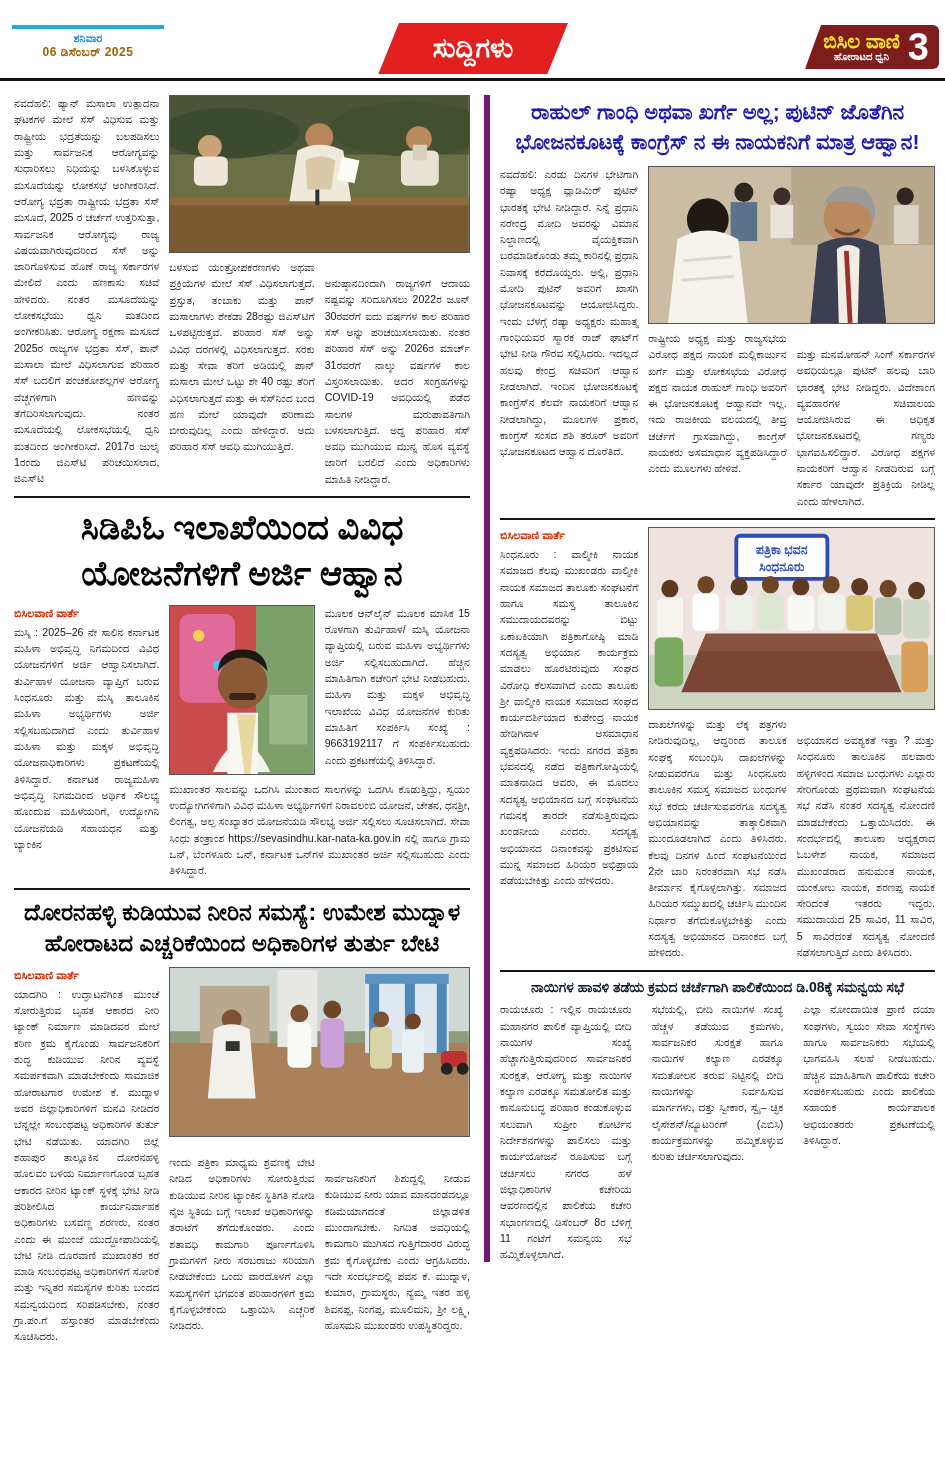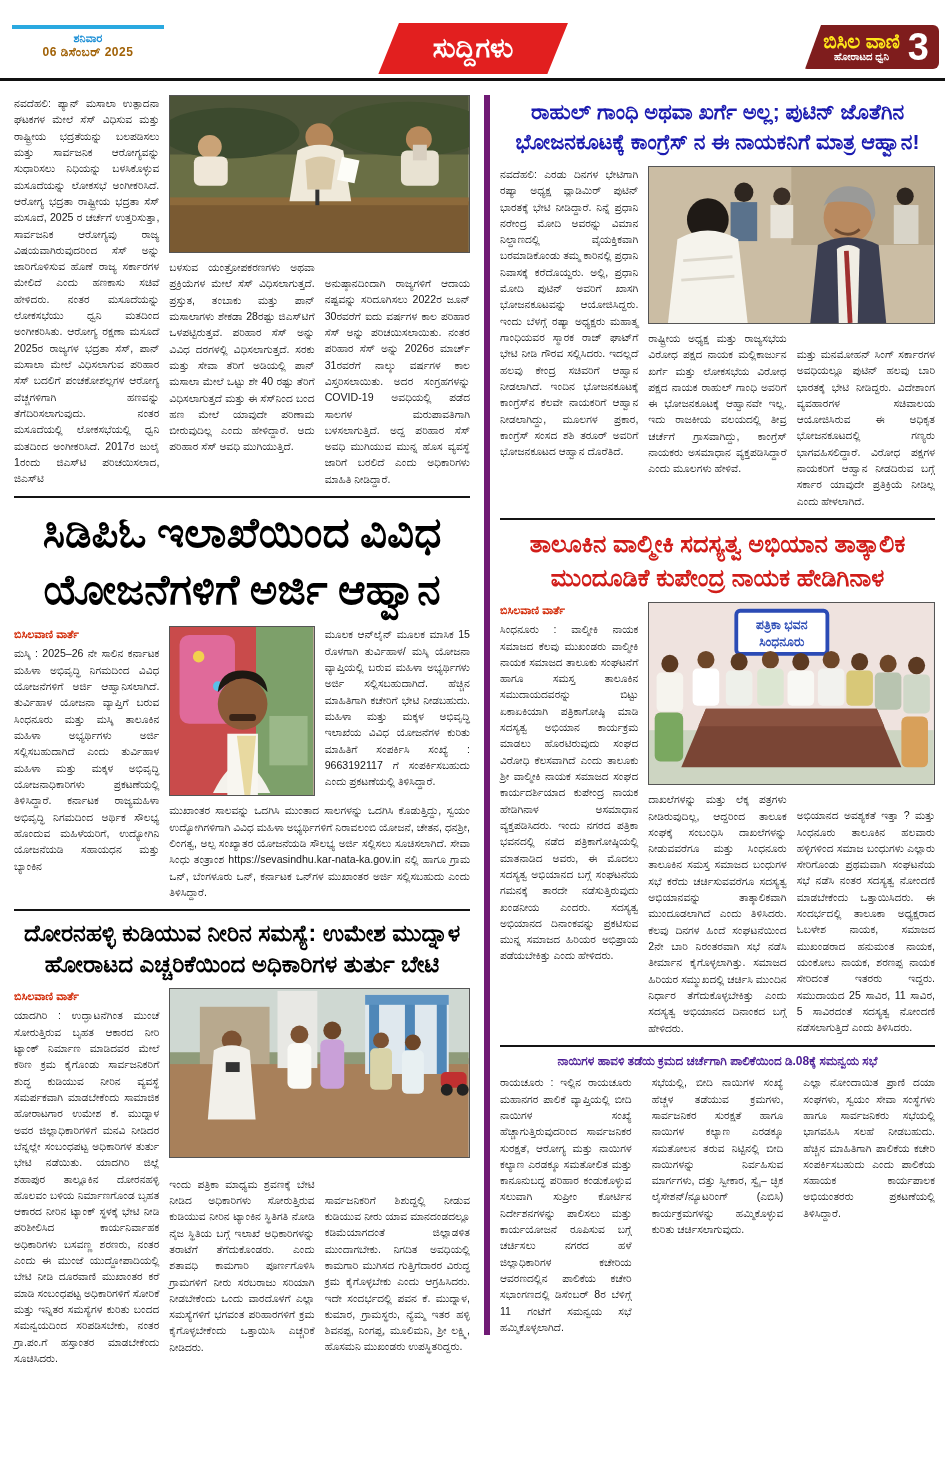--- a/index.html
+++ b/index.html
@@ -25,24 +25,24 @@
   .mh-tag{color:#fff;font-size:10px;font-weight:bold;position:relative;}
   .mh-page{color:#fff;font-size:38px;font-weight:bold;line-height:1;position:relative;}
   
   .main{display:grid;grid-template-columns:456px 451px;gap:0 14px;
         padding:10px 10px 0 14px;align-items:start;}
   .half-right{border-left:6px solid #701a75;padding-left:10px;}
   .rule{border:none;border-top:2px solid #141414;margin:9px 0 7px;}
   .headline{text-align:center;font-weight:bold;margin:2px 4px 8px;}
   .h-red1{color:#d11d19;font-size:26px;line-height:1.3;}
   .h-blue{color:#1b1bb0;font-size:21px;line-height:1.45;}
-  .h-black-big{color:#000;font-size:42px;line-height:1.35;font-family:"Liberation Serif",serif;}
+  .h-black-big{color:#000;font-size:34px;line-height:1.35;font-family:"Liberation Serif",serif;}
   .h-red2{color:#d11d19;font-size:24px;line-height:1.4;}
   .h-black-mid{color:#000;font-size:23px;line-height:1.35;}
-  .h-black-small{color:#4c1d95;font-size:12px;line-height:1.2;margin-bottom:6px;}
+  .h-black-small{color:#0f172a;font-size:14px;line-height:1.2;margin-bottom:6px;}
   .dateline{color:#d12500;font-weight:bold;font-size:11px;margin:2px 0 4px;}
   .bt{font-size:10.6px;line-height:1.54;text-align:justify;color:#151515;}
   
   .g-imgright{display:grid;grid-template-columns:1fr 1fr 1fr;gap:6px 10px;
         grid-template-areas:"c1 img img" "c1 m1 m2";}
   .g-imgmid{display:grid;grid-template-columns:1fr 1fr 1fr;gap:6px 10px;
         grid-template-areas:"c1 img c3" "c1 b b";}
   .g-cols3{display:grid;grid-template-columns:1fr 1fr 1fr;gap:0 20px;}
   .a-c1{grid-area:c1;} .a-img{grid-area:img;} .a-m1{grid-area:m1;}
   .a-m2{grid-area:m2;margin-top:16px;} .a-c3{grid-area:c3;} .a-b{grid-area:b;}
@@ -209,21 +209,20 @@
             </svg>
           </div>
           <div class="bt a-m1">ರಾಷ್ಟ್ರೀಯ ಅಧ್ಯಕ್ಷ ಮತ್ತು ರಾಜ್ಯಸಭೆಯ ವಿರೋಧ ಪಕ್ಷದ ನಾಯಕ ಮಲ್ಲಿಕಾರ್ಜುನ ಖರ್ಗೆ ಮತ್ತು ಲೋಕಸಭೆಯ ವಿರೋಧ ಪಕ್ಷದ ನಾಯಕ ರಾಹುಲ್ ಗಾಂಧಿ ಅವರಿಗೆ ಈ ಭೋಜನಕೂಟಕ್ಕೆ ಆಹ್ವಾನವೇ ಇಲ್ಲ. ಇದು ರಾಜಕೀಯ ವಲಯದಲ್ಲಿ ತೀವ್ರ ಚರ್ಚೆಗೆ ಗ್ರಾಸವಾಗಿದ್ದು, ಕಾಂಗ್ರೆಸ್ ನಾಯಕರು ಅಸಮಾಧಾನ ವ್ಯಕ್ತಪಡಿಸಿದ್ದಾರೆ ಎಂದು ಮೂಲಗಳು ಹೇಳಿವೆ.</div>
           <div class="bt a-m2">ಮತ್ತು ಮನಮೋಹನ್ ಸಿಂಗ್ ಸರ್ಕಾರಗಳ ಅವಧಿಯಲ್ಲೂ ಪುಟಿನ್ ಹಲವು ಬಾರಿ ಭಾರತಕ್ಕೆ ಭೇಟಿ ನೀಡಿದ್ದರು. ವಿದೇಶಾಂಗ ವ್ಯವಹಾರಗಳ ಸಚಿವಾಲಯ ಆಯೋಜಿಸಿರುವ ಈ ಅಧಿಕೃತ ಭೋಜನಕೂಟದಲ್ಲಿ ಗಣ್ಯರು ಭಾಗವಹಿಸಲಿದ್ದಾರೆ. ವಿರೋಧ ಪಕ್ಷಗಳ ನಾಯಕರಿಗೆ ಆಹ್ವಾನ ನೀಡದಿರುವ ಬಗ್ಗೆ ಸರ್ಕಾರ ಯಾವುದೇ ಪ್ರತಿಕ್ರಿಯೆ ನೀಡಿಲ್ಲ ಎಂದು ಹೇಳಲಾಗಿದೆ.</div>
         </div>
       </article>
 
       <hr class="rule">
 
       <article>
-        <h2 class="headline h-red2">ತಾಲೂಕಿನ ವಾಲ್ಮೀಕಿ ಸದಸ್ಯತ್ವ ಅಭಿಯಾನ ತಾತ್ಕಾಲಿಕ ಮುಂದೂಡಿಕೆ ಕುಪೇಂದ್ರ ನಾಯಕ ಹೇಡಿಗಿನಾಳ</h2>
         <div class="g-imgright">
           <div class="a-c1">
             <div class="dateline">ಬಿಸಿಲವಾಣಿ ವಾರ್ತೆ</div>
             <div class="bt">ಸಿಂಧನೂರು : ವಾಲ್ಮೀಕಿ ನಾಯಕ ಸಮಾಜದ ಕೆಲವು ಮುಖಂಡರು ವಾಲ್ಮೀಕಿ ನಾಯಕ ಸಮಾಜದ ತಾಲೂಕು ಸಂಘಟನೆಗೆ ಹಾಗೂ ಸಮಸ್ತ ತಾಲೂಕಿನ ಸಮುದಾಯದವರನ್ನು ಬಿಟ್ಟು ಏಕಾಏಕಿಯಾಗಿ ಪತ್ರಿಕಾಗೋಷ್ಠಿ ಮಾಡಿ ಸದಸ್ಯತ್ವ ಅಭಿಯಾನ ಕಾರ್ಯಕ್ರಮ ಮಾಡಲು ಹೊರಟಿರುವುದು ಸಂಘದ ವಿರೋಧಿ ಕೆಲಸವಾಗಿದೆ ಎಂದು ತಾಲೂಕು ಶ್ರೀ ವಾಲ್ಮೀಕಿ ನಾಯಕ ಸಮಾಜದ ಸಂಘದ ಕಾರ್ಯದರ್ಶಿಯಾದ ಕುಪೇಂದ್ರ ನಾಯಕ ಹೇಡಿಗಿನಾಳ ಅಸಮಾಧಾನ ವ್ಯಕ್ತಪಡಿಸಿದರು. ಇಂದು ನಗರದ ಪತ್ರಿಕಾ ಭವನದಲ್ಲಿ ನಡೆದ ಪತ್ರಿಕಾಗೋಷ್ಠಿಯಲ್ಲಿ ಮಾತನಾಡಿದ ಅವರು, ಈ ಮೊದಲು ಸದಸ್ಯತ್ವ ಅಭಿಯಾನದ ಬಗ್ಗೆ ಸಂಘಟನೆಯ ಗಮನಕ್ಕೆ ತಾರದೇ ನಡೆಸುತ್ತಿರುವುದು ಖಂಡನೀಯ ಎಂದರು. ಸದಸ್ಯತ್ವ ಅಭಿಯಾನದ ದಿನಾಂಕವನ್ನು ಪ್ರಕಟಿಸುವ ಮುನ್ನ ಸಮಾಜದ ಹಿರಿಯರ ಅಭಿಪ್ರಾಯ ಪಡೆಯಬೇಕಿತ್ತು ಎಂದು ಹೇಳಿದರು.</div>
           </div>
           <div class="a-img">
             <svg class="photo ph-185" viewBox="0 0 300 185" preserveAspectRatio="none">
               <rect width="300" height="185" fill="#efe3df"></rect>
               <rect y="130" width="300" height="55" fill="#cdd5c2"></rect>
               <rect x="92" y="8" width="96" height="44" rx="4" fill="#ffffff" stroke="#2b4bb5" stroke-width="4"></rect>

